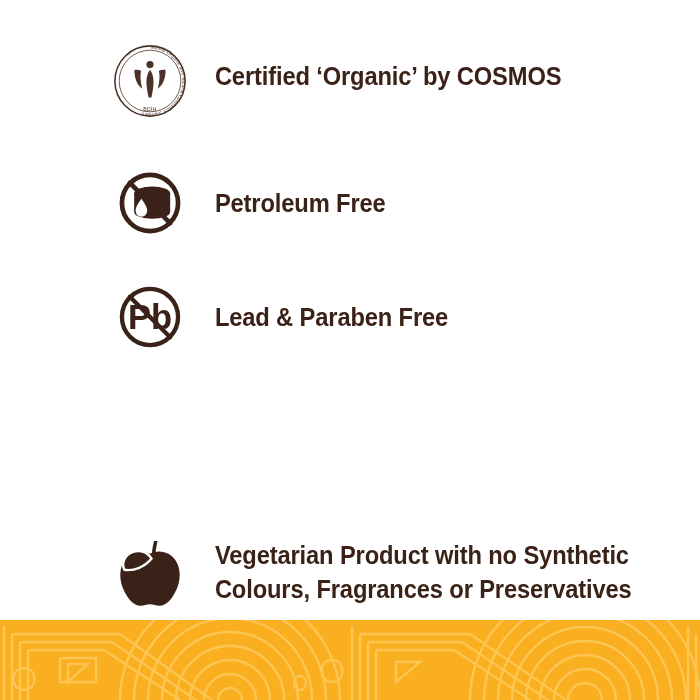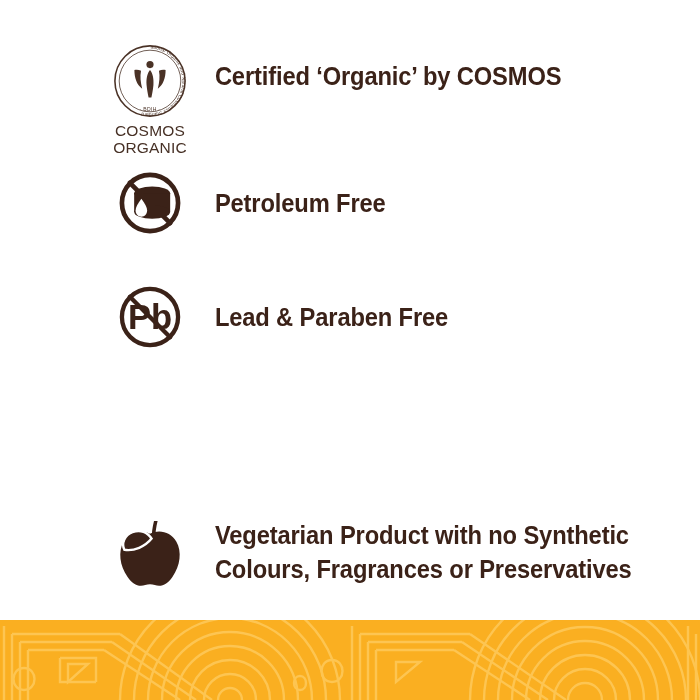--- a/index.html
+++ b/index.html
@@ -28,21 +28,21 @@
     position: absolute;
     left: 100px;
     width: 580px;
     display: flex;
     align-items: center;
   }
   .feature-row.r0 { top: 42px;  height: 115px; align-items: flex-start; }
   .feature-row.r1 { top: 163px; height: 80px; }
   .feature-row.r2 { top: 277px; height: 80px; }
   .feature-row.r3 { top: 392px; height: 80px; }
-  .feature-row.r4 { top: 508px; height: 90px; }
+  .feature-row.r4 { top: 528px; height: 90px; }
 
   .icon-cell {
     width: 100px;
     min-width: 100px;
     display: flex;
     flex-direction: column;
     align-items: center;
     justify-content: center;
   }
   .feature-row.r0 .icon-cell { justify-content: flex-start; }
@@ -108,24 +108,20 @@
             </text>
           </g>
 
           <text x="50" y="89" text-anchor="middle" fill="#4a3226" font-family="Liberation Sans, sans-serif" font-size="6.5" letter-spacing="0.4">· BDIH ·</text>
 
           <circle cx="50" cy="29" r="4.6" fill="#4a3226"></circle>
           <path d="M50,36 C46.5,40 45,47 45.6,55 C46.2,62 47.4,67 48.2,71 L51.8,71 C52.6,67 53.8,62 54.4,55 C55,47 53.5,40 50,36 Z" fill="#4a3226"></path>
           <path d="M30,36 C30,46 33,55 40,60 C38,52 37,44 38.5,37 C36,35.5 32.6,35 30,36 Z" fill="#4a3226"></path>
           <path d="M70,36 C70,46 67,55 60,60 C62,52 63,44 61.5,37 C64,35.5 67.4,35 70,36 Z" fill="#4a3226"></path>
         </svg>
-        <div class="cosmos-caption">
-          <div>COSMOS</div>
-          <div>ORGANIC</div>
-        </div>
       </div>
       <div class="label-cell">Certified ‘Organic’ by COSMOS</div>
     </div>
 
     <div class="feature-row r1">
       <div class="icon-cell">
         <svg class="icon-svg" width="72" height="72" viewBox="0 0 100 100">
           <defs>
             <mask id="dropmask">
               <rect x="0" y="0" width="100" height="100" fill="#fff"></rect>

